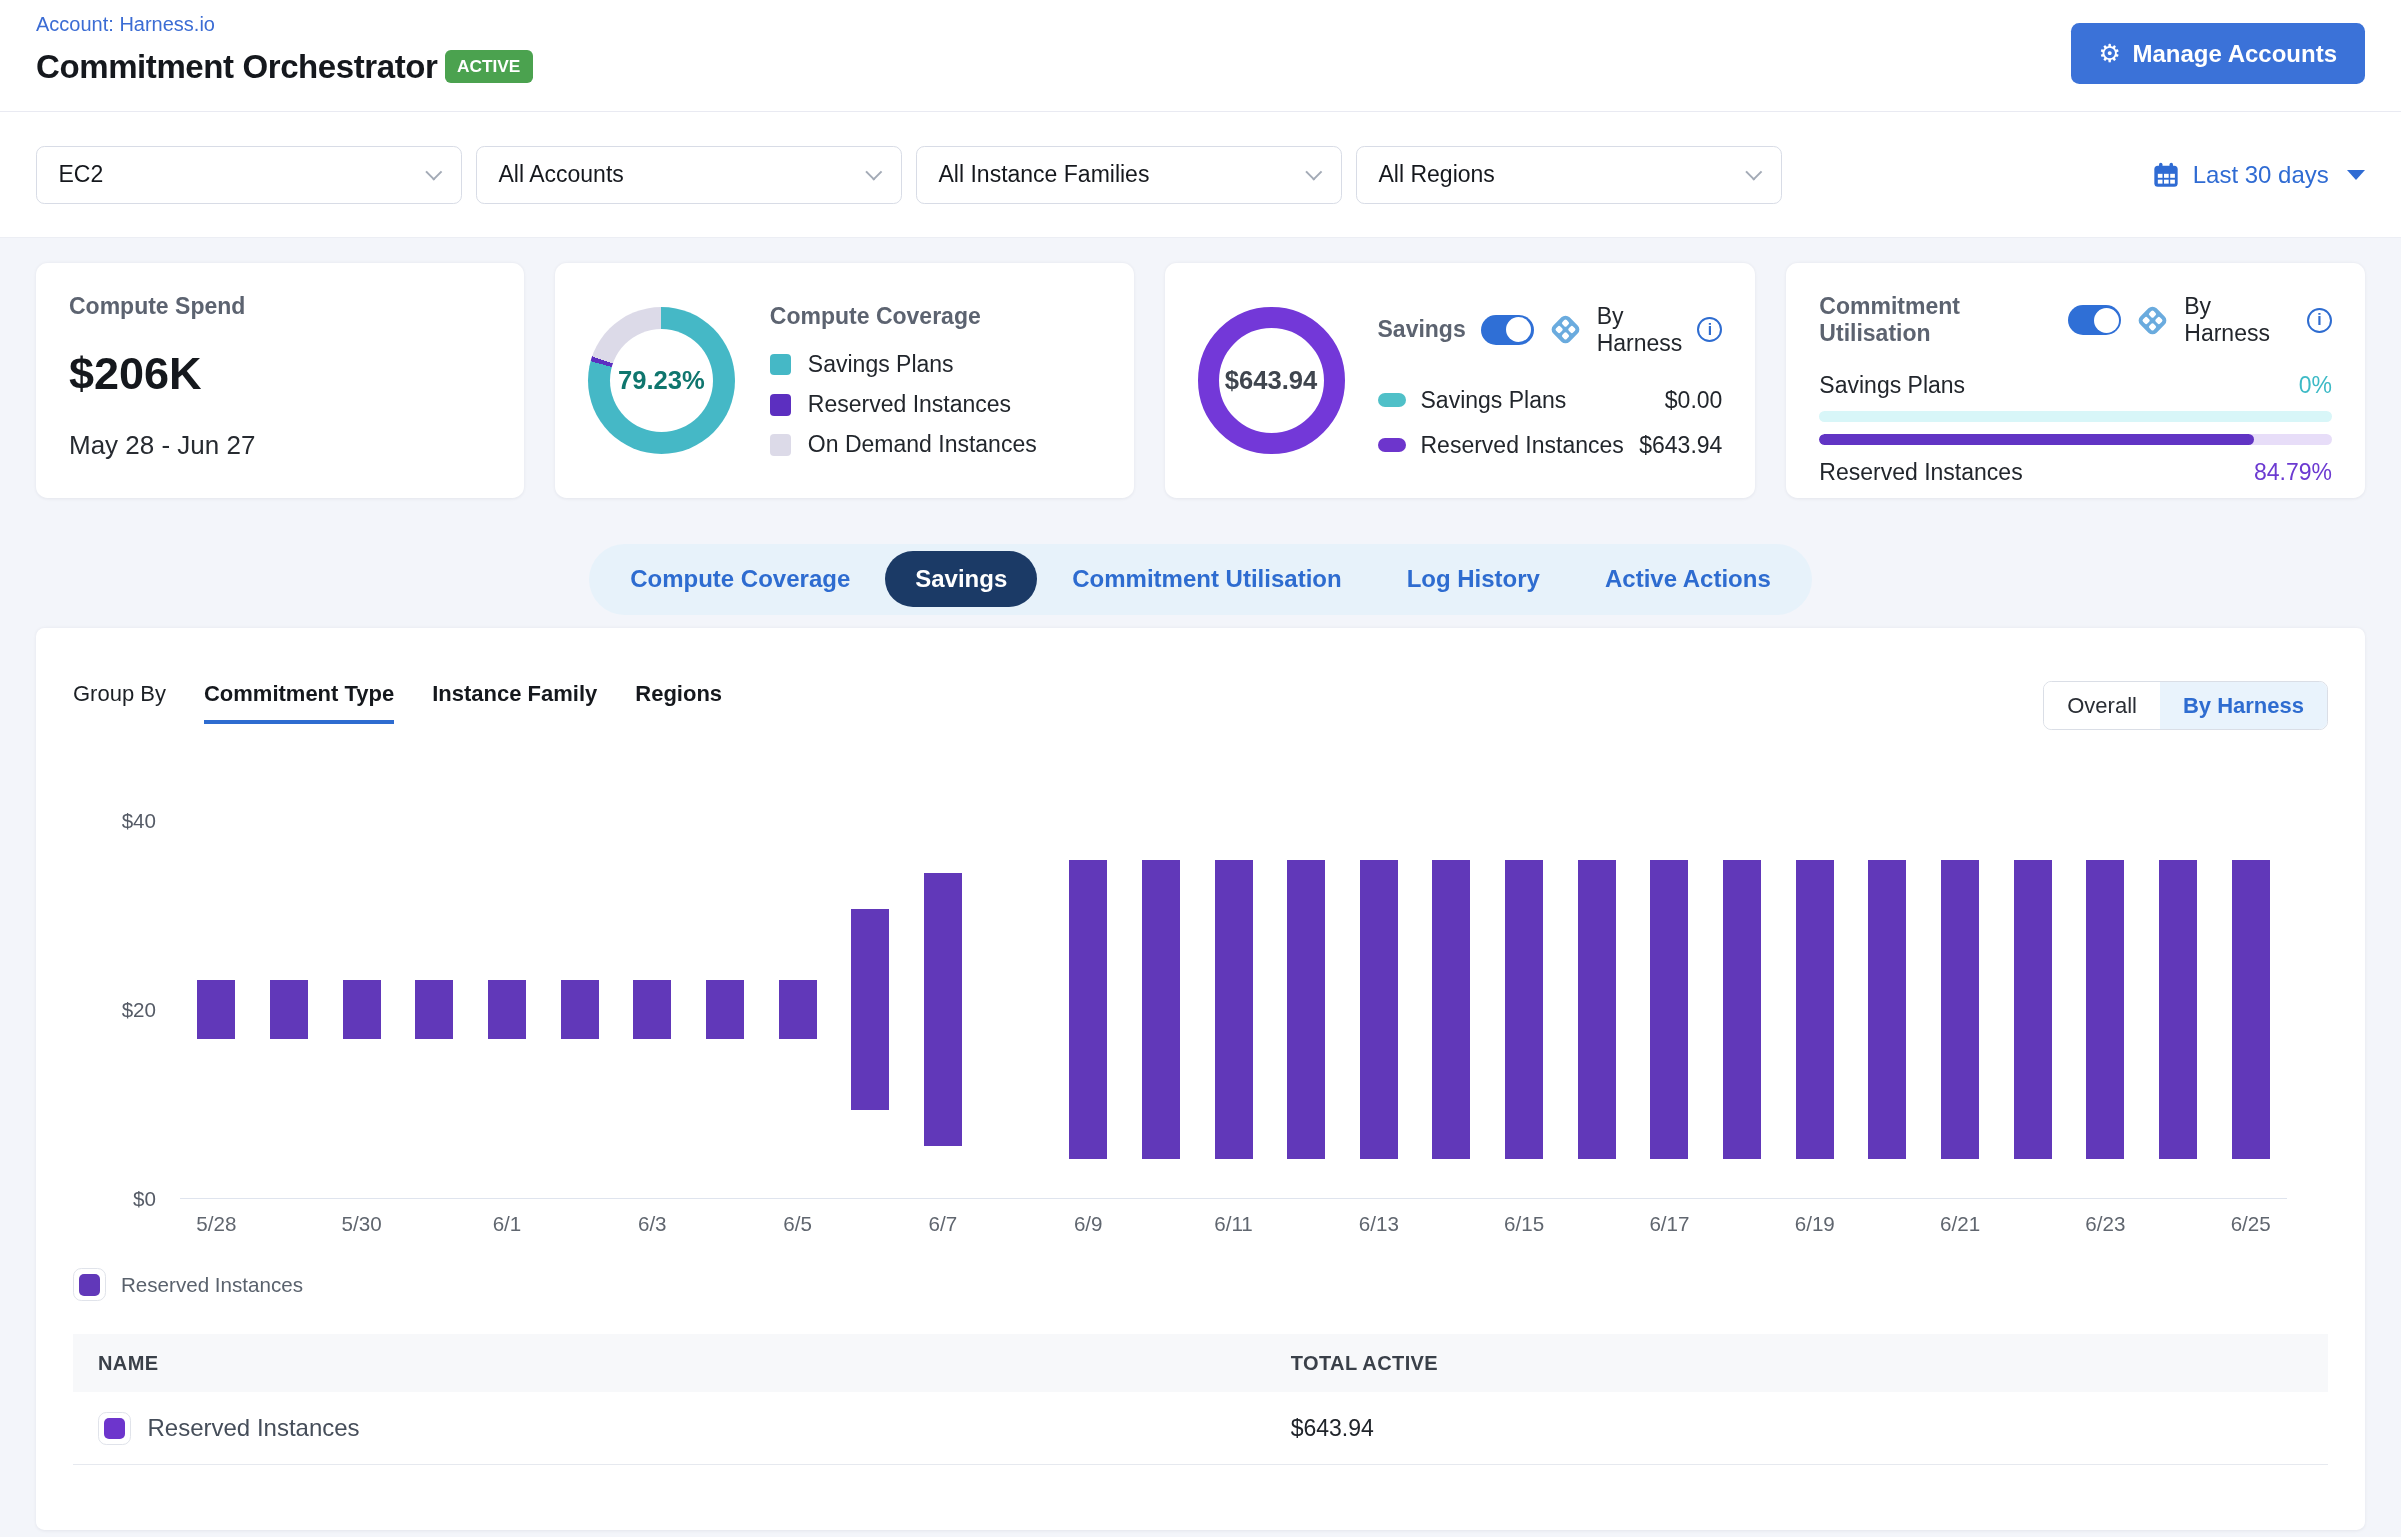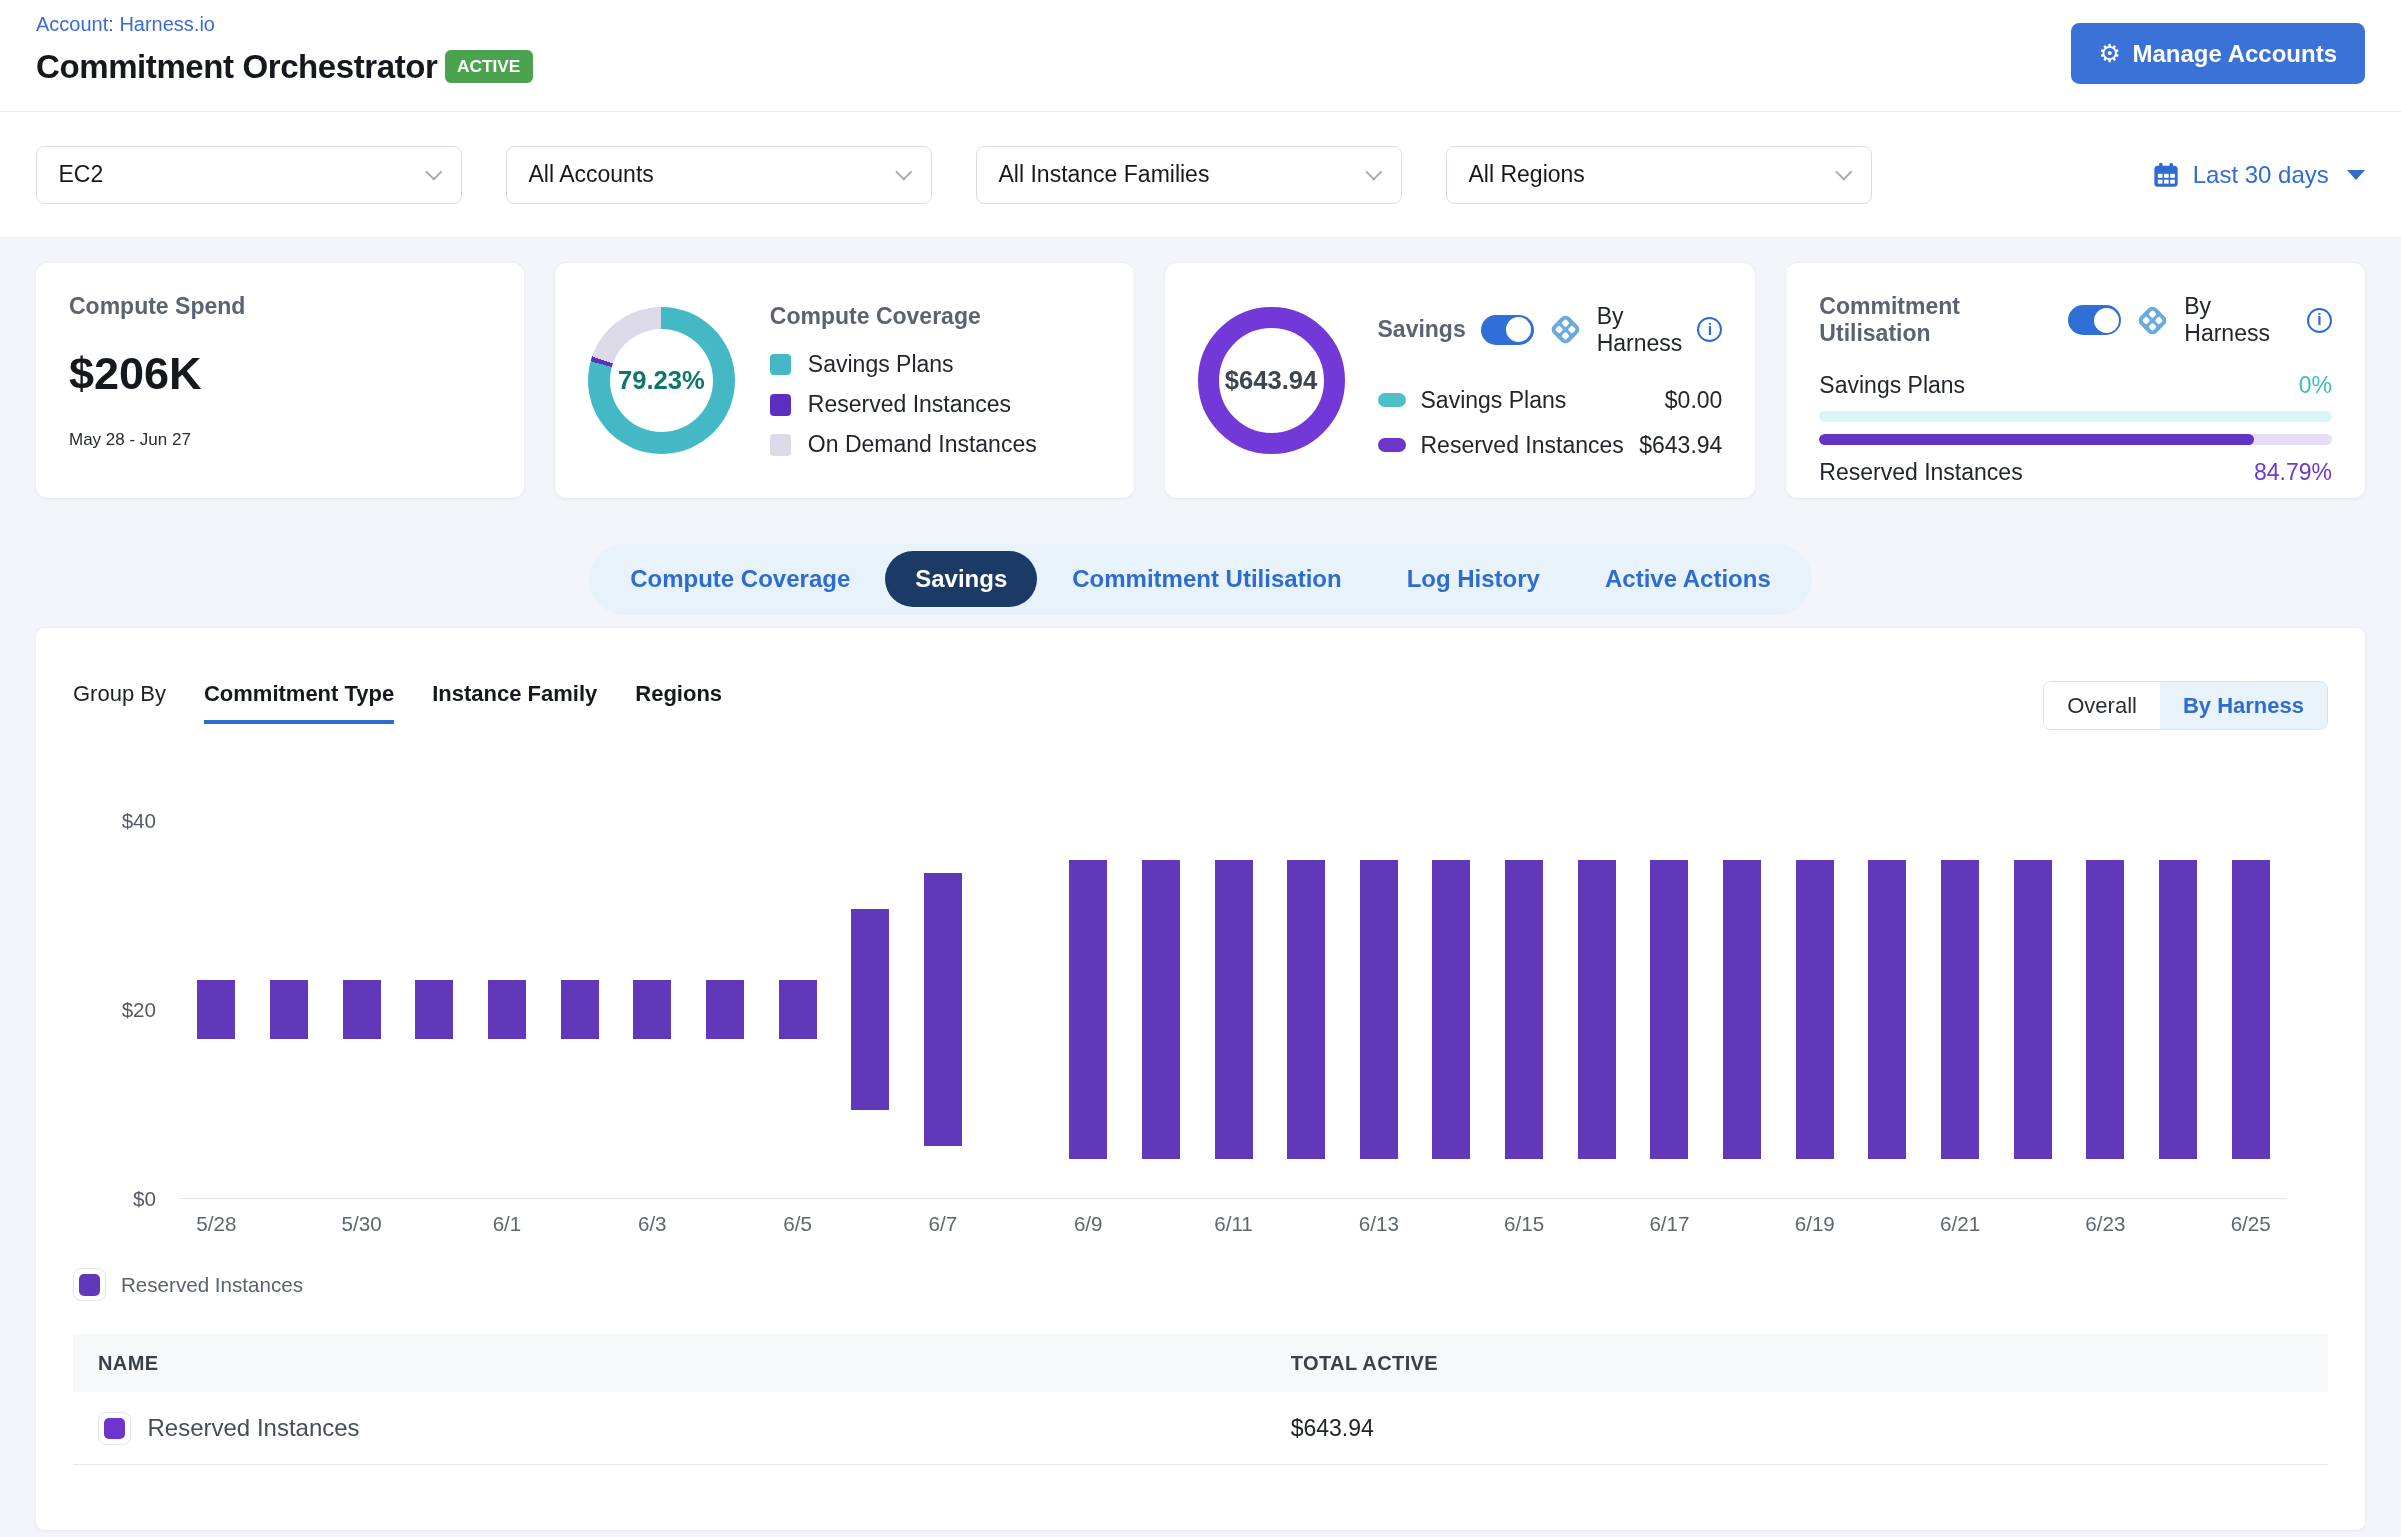--- a/index.html
+++ b/index.html
@@ -33,21 +33,21 @@
   .caret-down { width:0; height:0; border-left:9px solid transparent; border-right:9px solid transparent;
                 border-top:10.7px solid #2f6bd3; margin-left:5px; }
 
   
   .cards { display:flex; gap:31px; padding:25px 36px 0 36px; }
   .card { background:#fff; border-radius:11.6px; height:235px; padding:30px 33px;
           box-shadow:0 0.8px 3.3px rgba(25,35,60,.07); }
   .card-title { font-size:23px; font-weight:700; color:#5c6370; }
   .c1 { width:498px; }
   .big-value { font-size:45px; font-weight:800; color:#15181d; margin-top:28px; }
-  .period { font-size:17px; color:#272b31; margin-top:30px; }
+  .period { font-size:26px; color:#272b31; margin-top:30px; }
 
   .c2 { width:591px; display:flex; gap:35px; align-items:center; }
   .donut { width:147px; height:147px; border-radius:50%; position:relative; flex:none; }
   .donut-hole { position:absolute; inset:22px; background:#fff; border-radius:50%;
                 display:flex; align-items:center; justify-content:center;
                 font-size:25.6px; font-weight:700; color:#0f766e; }
   .legend-col { display:flex; flex-direction:column; gap:13.2px; margin-top:5px; }
   .legend-item { display:flex; align-items:center; gap:16.5px; font-size:23px; color:#22262c; }
   .sq { width:21.5px; height:21.5px; border-radius:4.1px; flex:none; }
 
@@ -141,21 +141,21 @@
     <div class="page-title">Commitment Orchestrator</div>
     <div class="status-badge">ACTIVE</div>
   </div>
   <button class="manage-btn">
     <span class="gear">⚙</span>
     <span>Manage Accounts</span>
   </button>
 </div>
 
 <div class="filterbar">
-  <div id="filter-dropdowns" style="display:flex; gap:44px;">
+  <div id="filter-dropdowns" style="display:flex; gap:14px;">
       <div class="select">
         <span>EC2</span>
         <span class="chev"></span>
       </div>
       <div class="select">
         <span>All Accounts</span>
         <span class="chev"></span>
       </div>
       <div class="select">
         <span>All Instance Families</span>

